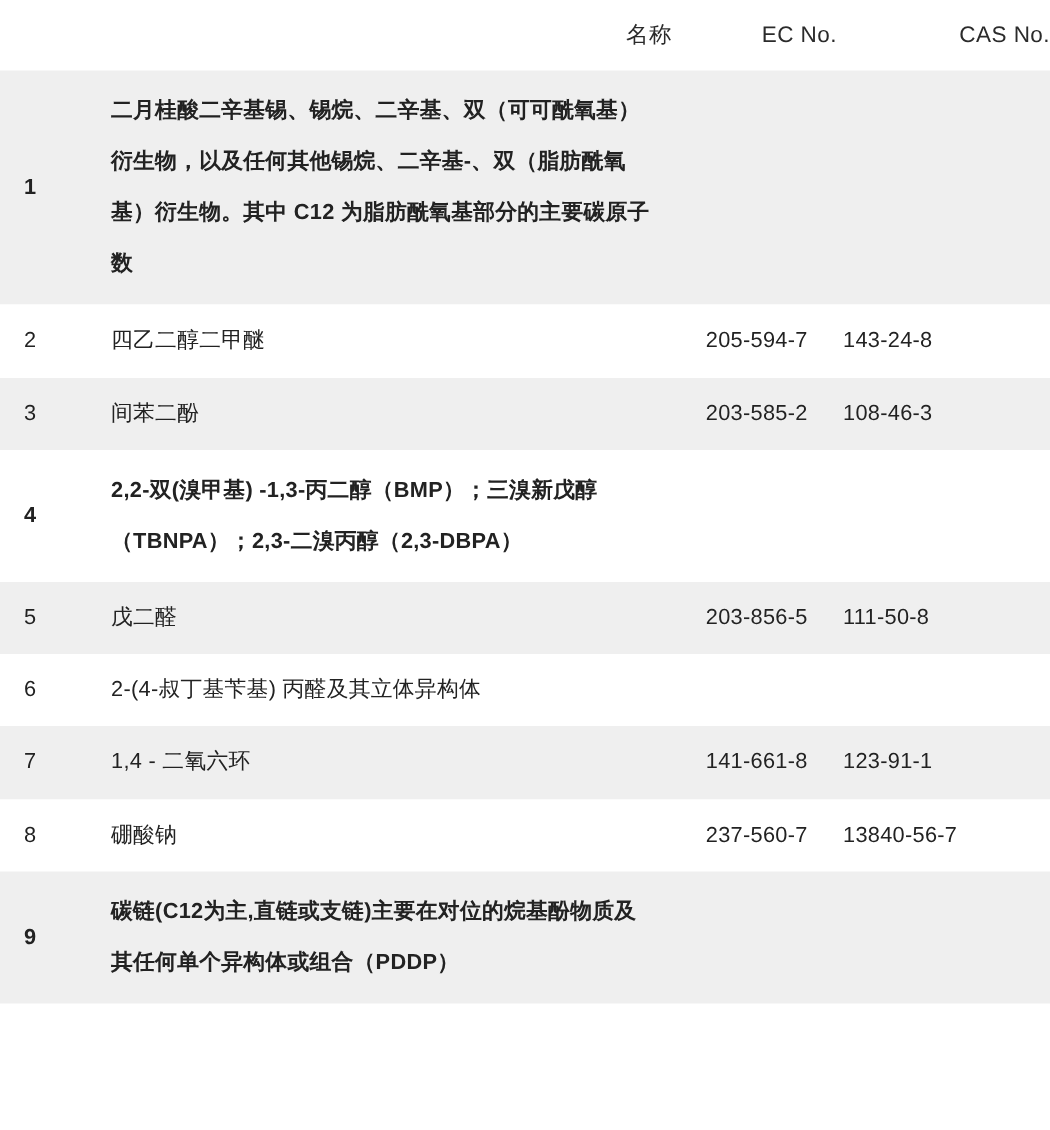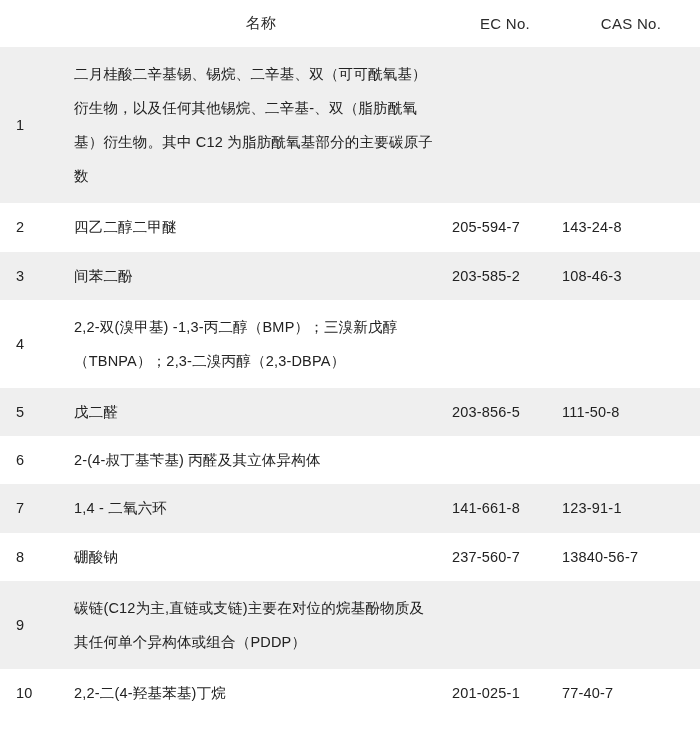--- a/index.html
+++ b/index.html
@@ -28,21 +28,21 @@
   table.subst-table col.c-num   { width: 48px; }
   table.subst-table col.c-name  { width: 400px; }
   table.subst-table col.c-ec    { width: 110px; }
   table.subst-table col.c-cas   { width: 142px; }
 
   thead th {
     background: #ffffff;
     font-weight: normal;
     font-size: 15px;
     color: #2b2b2b;
-    text-align: center;
+    text-align: right;
     padding: 14px 0 14px 0;
     vertical-align: middle;
     letter-spacing: 0.3px;
   }
   thead th.h-num { padding-left: 14px; }
   thead th.h-name { padding-left: 26px; }
   thead th.h-ec { padding-left: 4px; margin-top: 24px; }
   thead th.h-cas { padding-left: 4px; margin-left: 22px; }
 
   tbody td {
@@ -62,25 +62,26 @@
     padding-left: 16px;
     font-size: 14.5px;
     color: #222222;
   }
   td.c-name {
     padding-left: 26px;
     padding-right: 12px;
   }
   td.c-ec {
     padding-left: 4px;
+    text-align: center;
   }
   td.c-cas {
     padding-left: 4px;
   }
-  .tall td { line-height: 2.35; }
+  .tall td { line-height: 2.35; font-weight: bold; }
 </style>
 </head>
 <body>
 
 <div class="sheet">
   <table class="subst-table">
     <colgroup>
       <col class="c-num">
       <col class="c-name">
       <col class="c-ec">
@@ -142,21 +143,15 @@
         <td class="c-name">硼酸钠</td>
         <td class="c-ec">237-560-7</td>
         <td class="c-cas">13840-56-7</td>
       </tr>
       <tr class="row-shade tall">
         <td class="c-num">9</td>
         <td class="c-name">碳链(C12为主,直链或支链)主要在对位的烷基酚物质及其任何单个异构体或组合（PDDP）</td>
         <td class="c-ec"></td>
         <td class="c-cas"></td>
       </tr>
-      <tr class="row-plain">
-        <td class="c-num">10</td>
-        <td class="c-name">2,2-二(4-羟基苯基)丁烷</td>
-        <td class="c-ec">201-025-1</td>
-        <td class="c-cas">77-40-7</td>
-      </tr>
     </tbody>
   </table>
 </div>
 
 </body></html>

